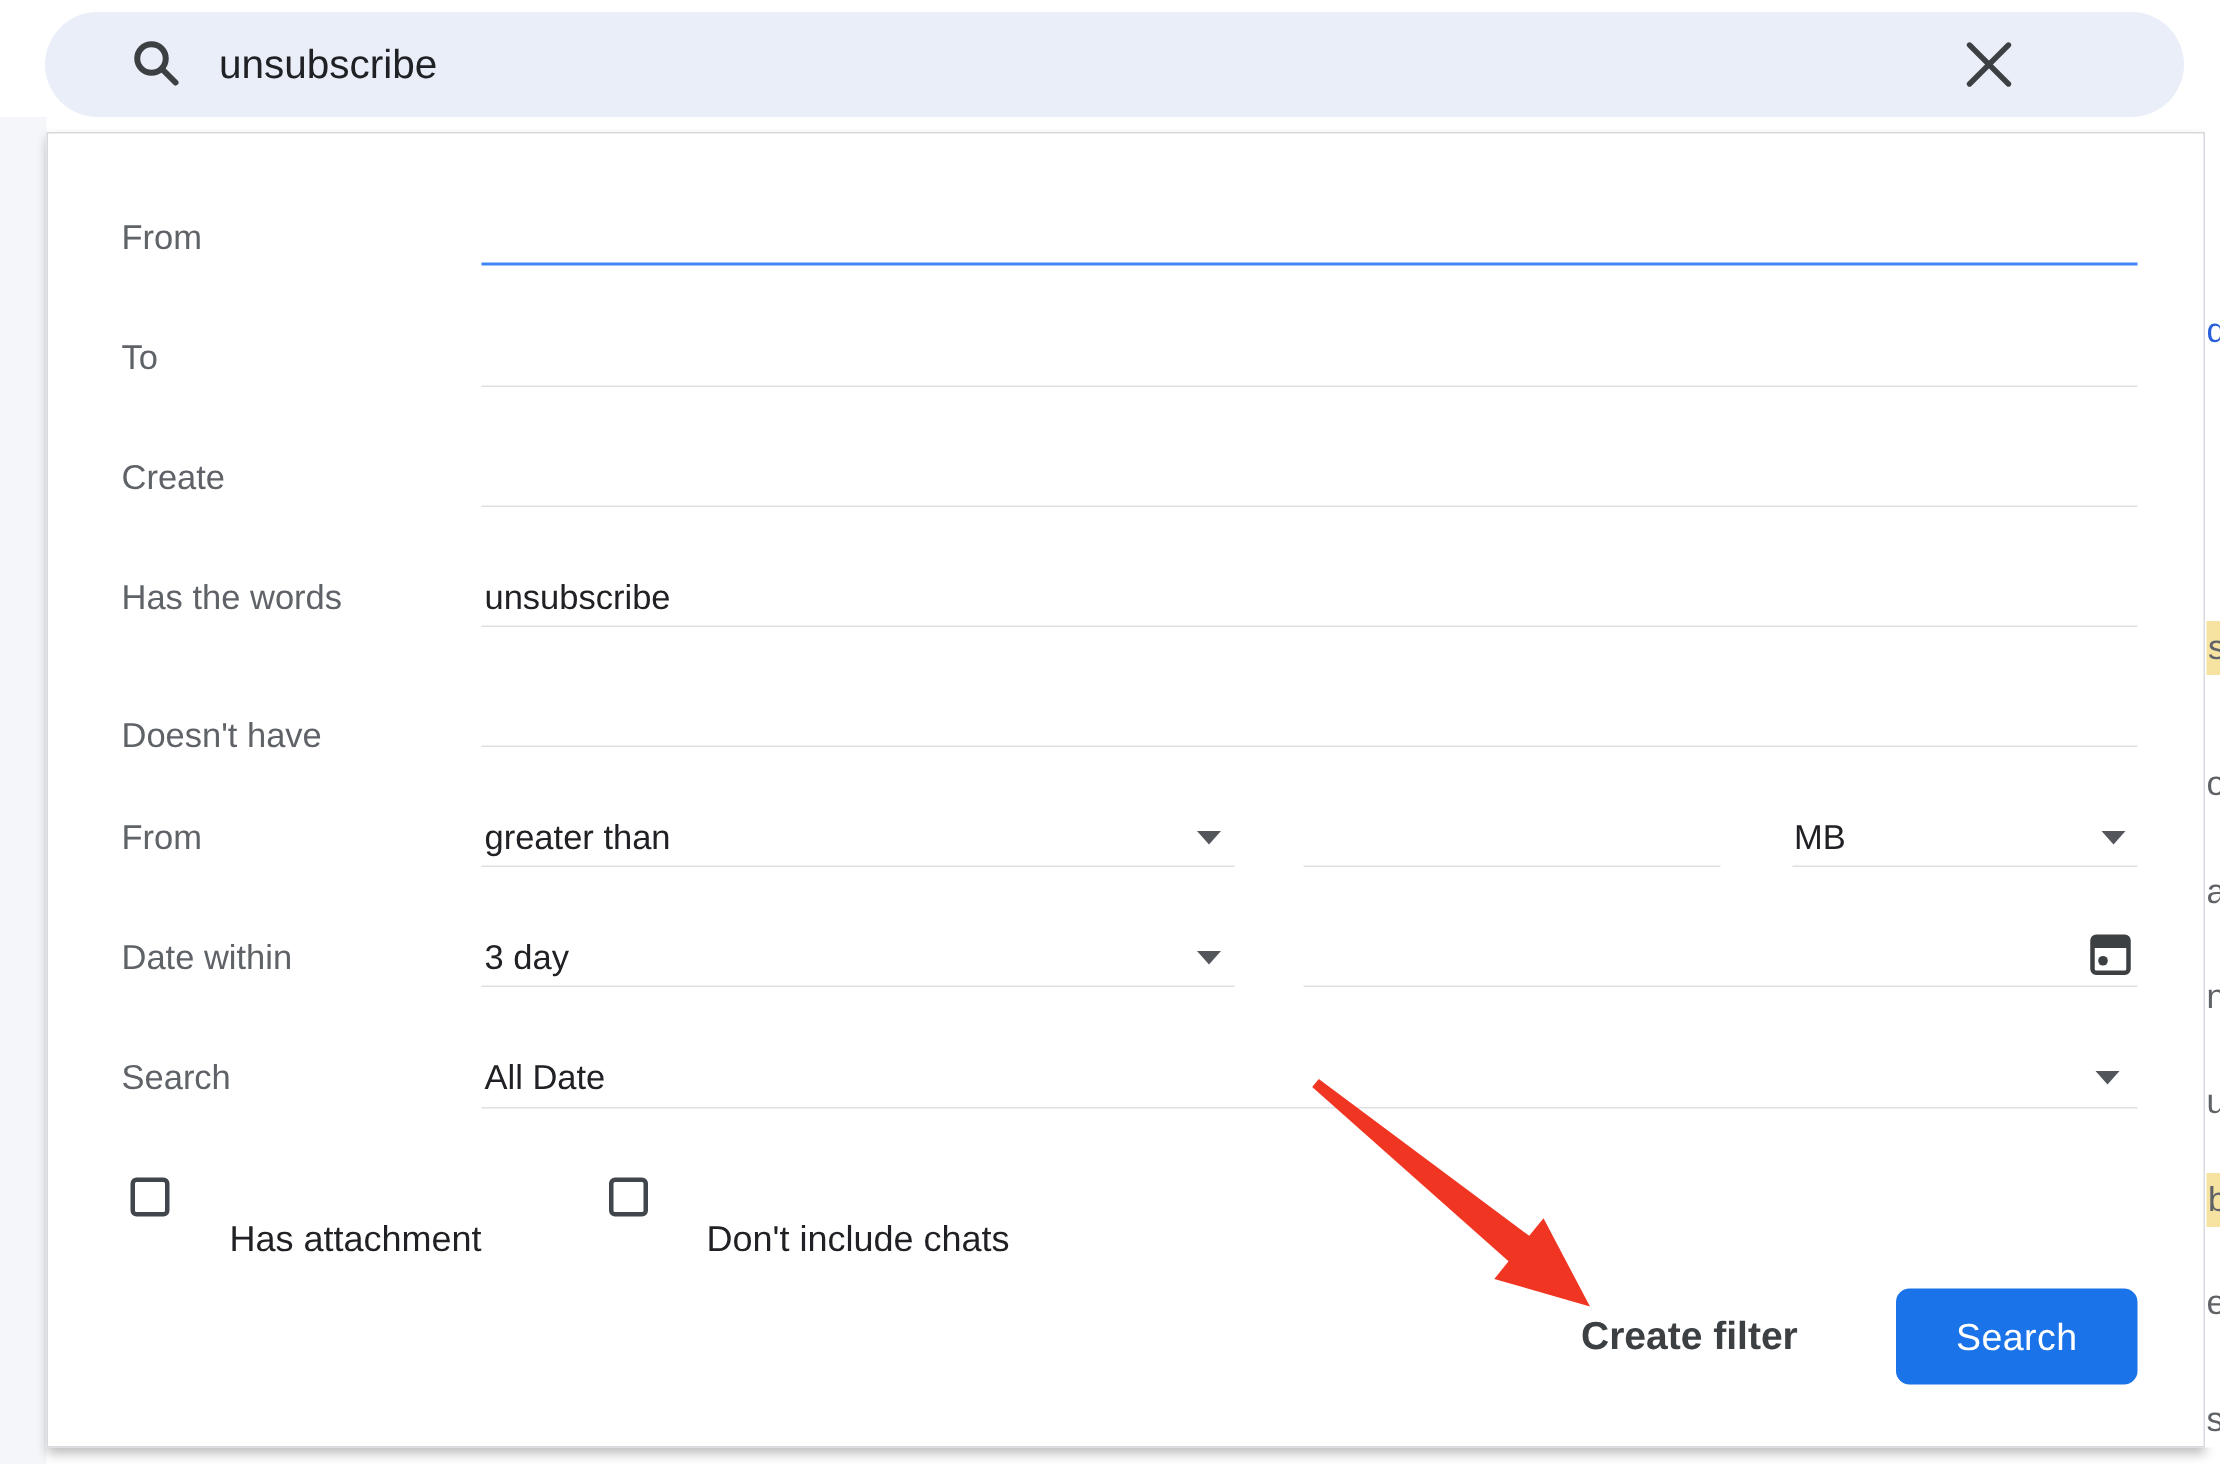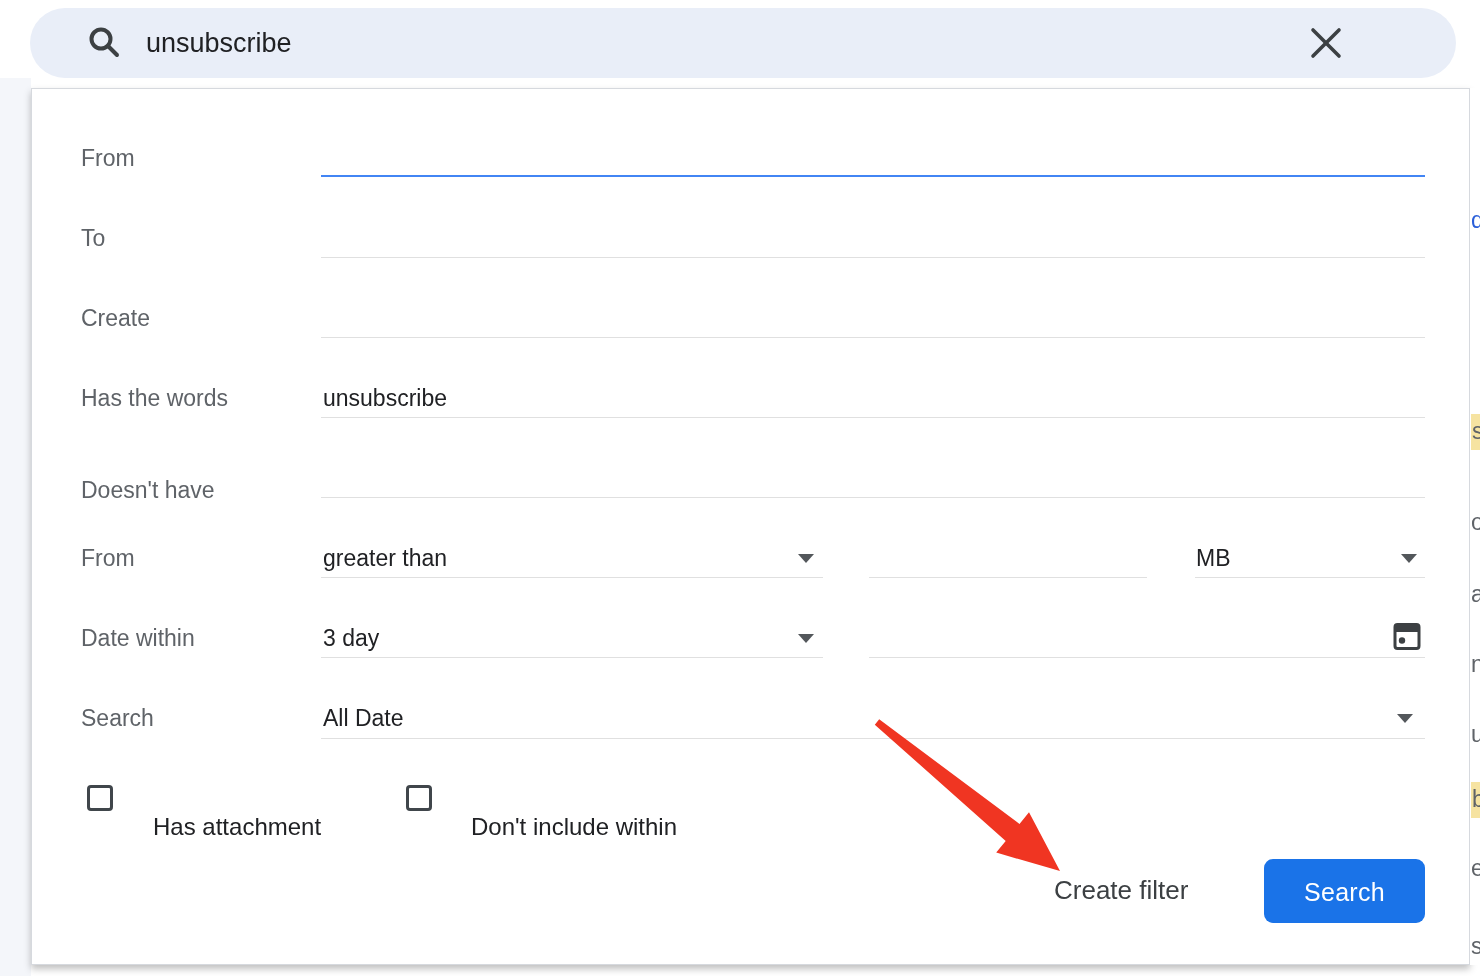--- a/index.html
+++ b/index.html
@@ -40,21 +40,21 @@
     border-left:8px solid transparent; border-right:8px solid transparent;
     border-top:9px solid #53575b; cursor:pointer;
   }
   .cb {
     position:absolute; top:696px; width:26px; height:26px;
     border:3px solid #40464b; border-radius:4px; background:#fff; cursor:pointer;
   }
   .cb-lbl { position:absolute; top:700px; font-size:24px; color:#202124; cursor:pointer; white-space:nowrap;margin-top:24px; }
   .create-filter {
     position:absolute; left:1022px; top:786px; font-size:26px; color:#3c4043;
-    cursor:pointer; white-space:nowrap;
+    cursor:pointer; white-space:nowrap;font-weight:bold;
   }
   .search-btn {
     position:absolute; left:1232px; top:770px; width:161px; height:64px;
     border-radius:9px; background:#1a73e8; color:#fff; font-size:25px;
     line-height:64px; text-align:center; cursor:pointer; border:none;
     font-family:inherit; letter-spacing:0.3px;
   }
   .cal { position:absolute; left:1361px; top:532px; width:28px; height:30px; cursor:pointer; }
 
   
@@ -136,21 +136,21 @@
   </span>
 
   <div class="lbl" style="top:616px">Search</div>
   <div class="val" style="left:291px; top:616px; cursor:pointer">All Date</div>
   <span class="tri" style="left:1365px; top:625px"></span>
   <div class="ul" style="left:289px; top:649px; width:1104px"></div>
 
   <div class="cb" style="left:55px"></div>
   <div class="cb-lbl" style="left:121px">Has attachment</div>
   <div class="cb" style="left:374px"></div>
-  <div class="cb-lbl" style="left:439px">Don't include within</div>
+  <div class="cb-lbl" style="left:439px">Don't include chats</div>
 
   <div class="create-filter">Create filter</div>
   <button class="search-btn">Search</button>
 </div>
 
 <div class="edge">
     <span class="frag" style="top: 118px; color: rgb(43, 95, 217);">d</span>
     <span class="frag hl" style="top: 326px;">s</span>
     <span class="frag" style="top: 420px;">o</span>
     <span class="frag" style="top: 492px;">a</span>

